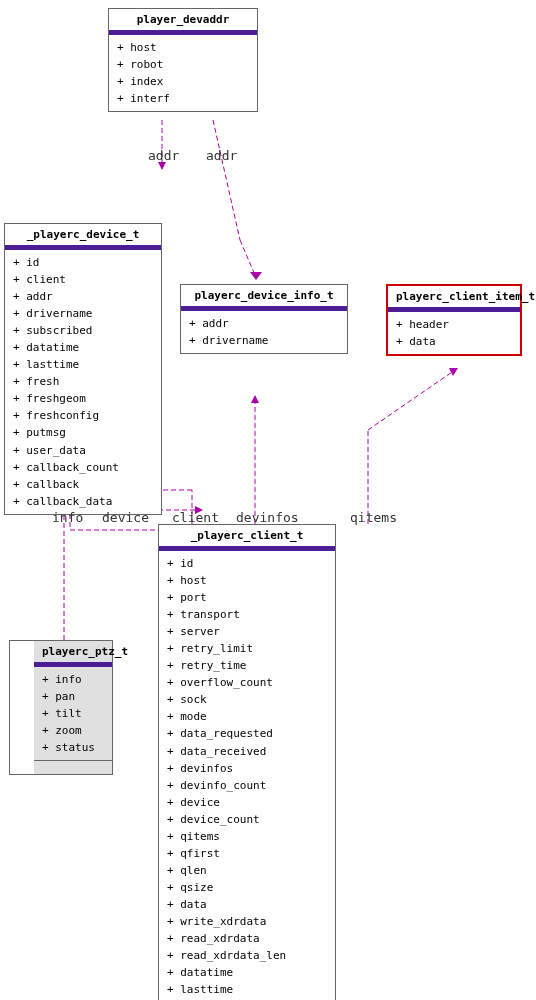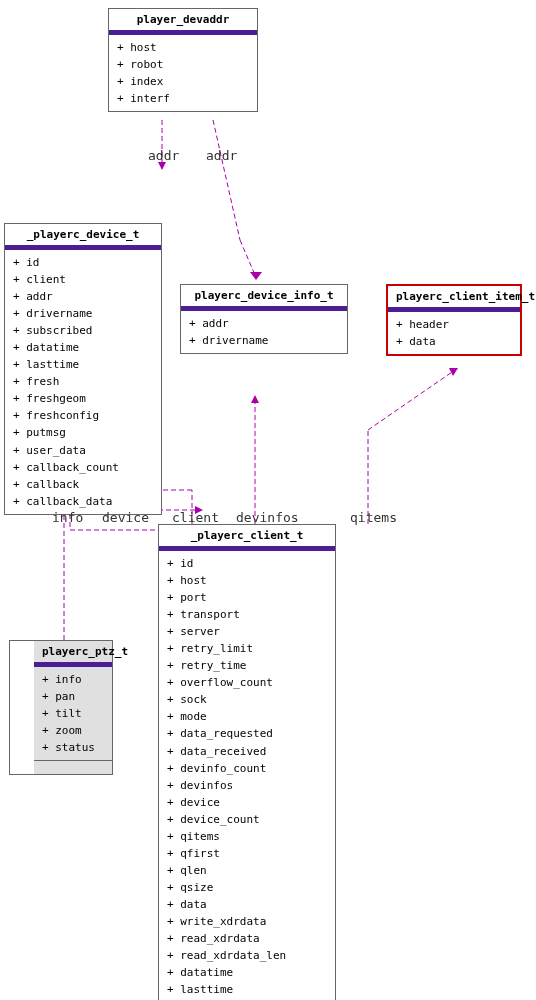--- a/index.html
+++ b/index.html
@@ -157,22 +157,22 @@
       <div>+ port</div>
       <div>+ transport</div>
       <div>+ server</div>
       <div>+ retry_limit</div>
       <div>+ retry_time</div>
       <div>+ overflow_count</div>
       <div>+ sock</div>
       <div>+ mode</div>
       <div>+ data_requested</div>
       <div>+ data_received</div>
+      <div>+ devinfos</div>
       <div>+ devinfo_count</div>
-      <div>+ devinfos</div>
       <div>+ device</div>
       <div>+ device_count</div>
       <div>+ qitems</div>
       <div>+ qfirst</div>
       <div>+ qlen</div>
       <div>+ qsize</div>
       <div>+ data</div>
       <div>+ write_xdrdata</div>
       <div>+ read_xdrdata</div>
       <div>+ read_xdrdata_len</div>

